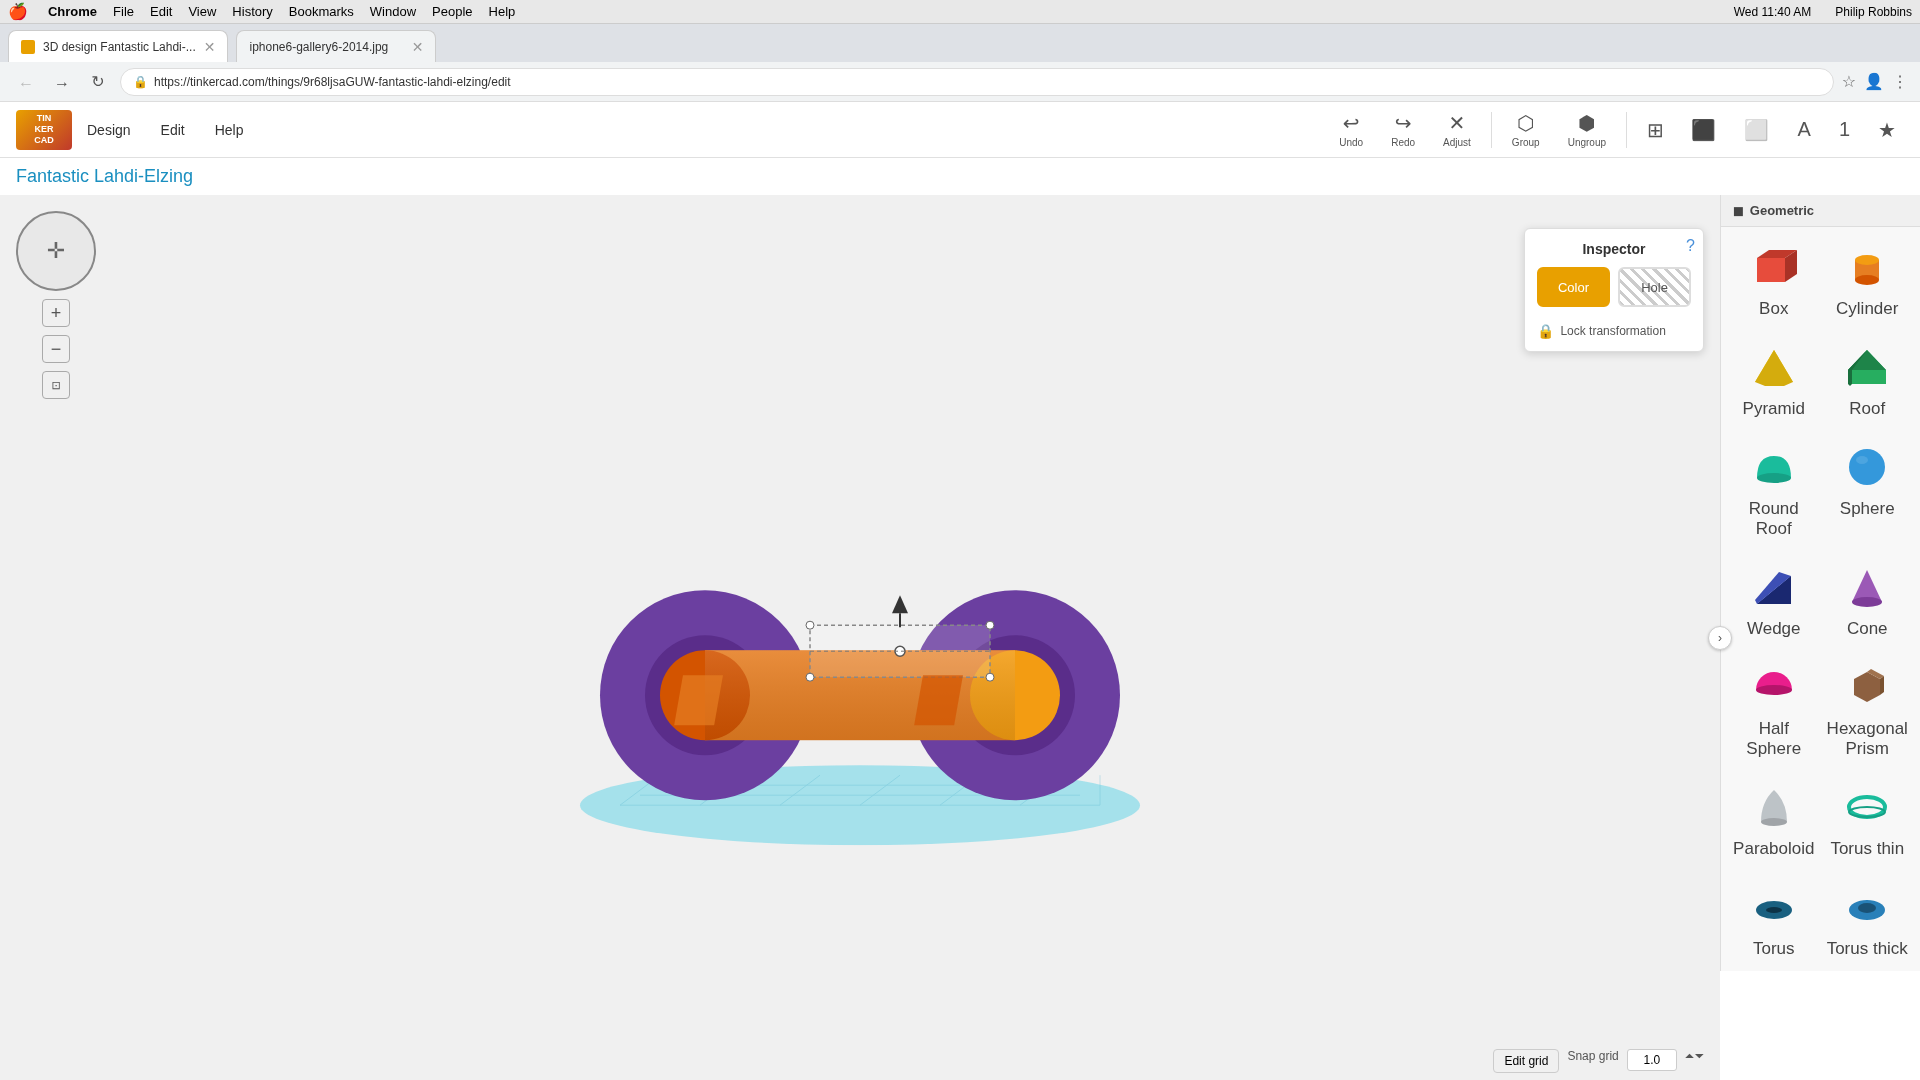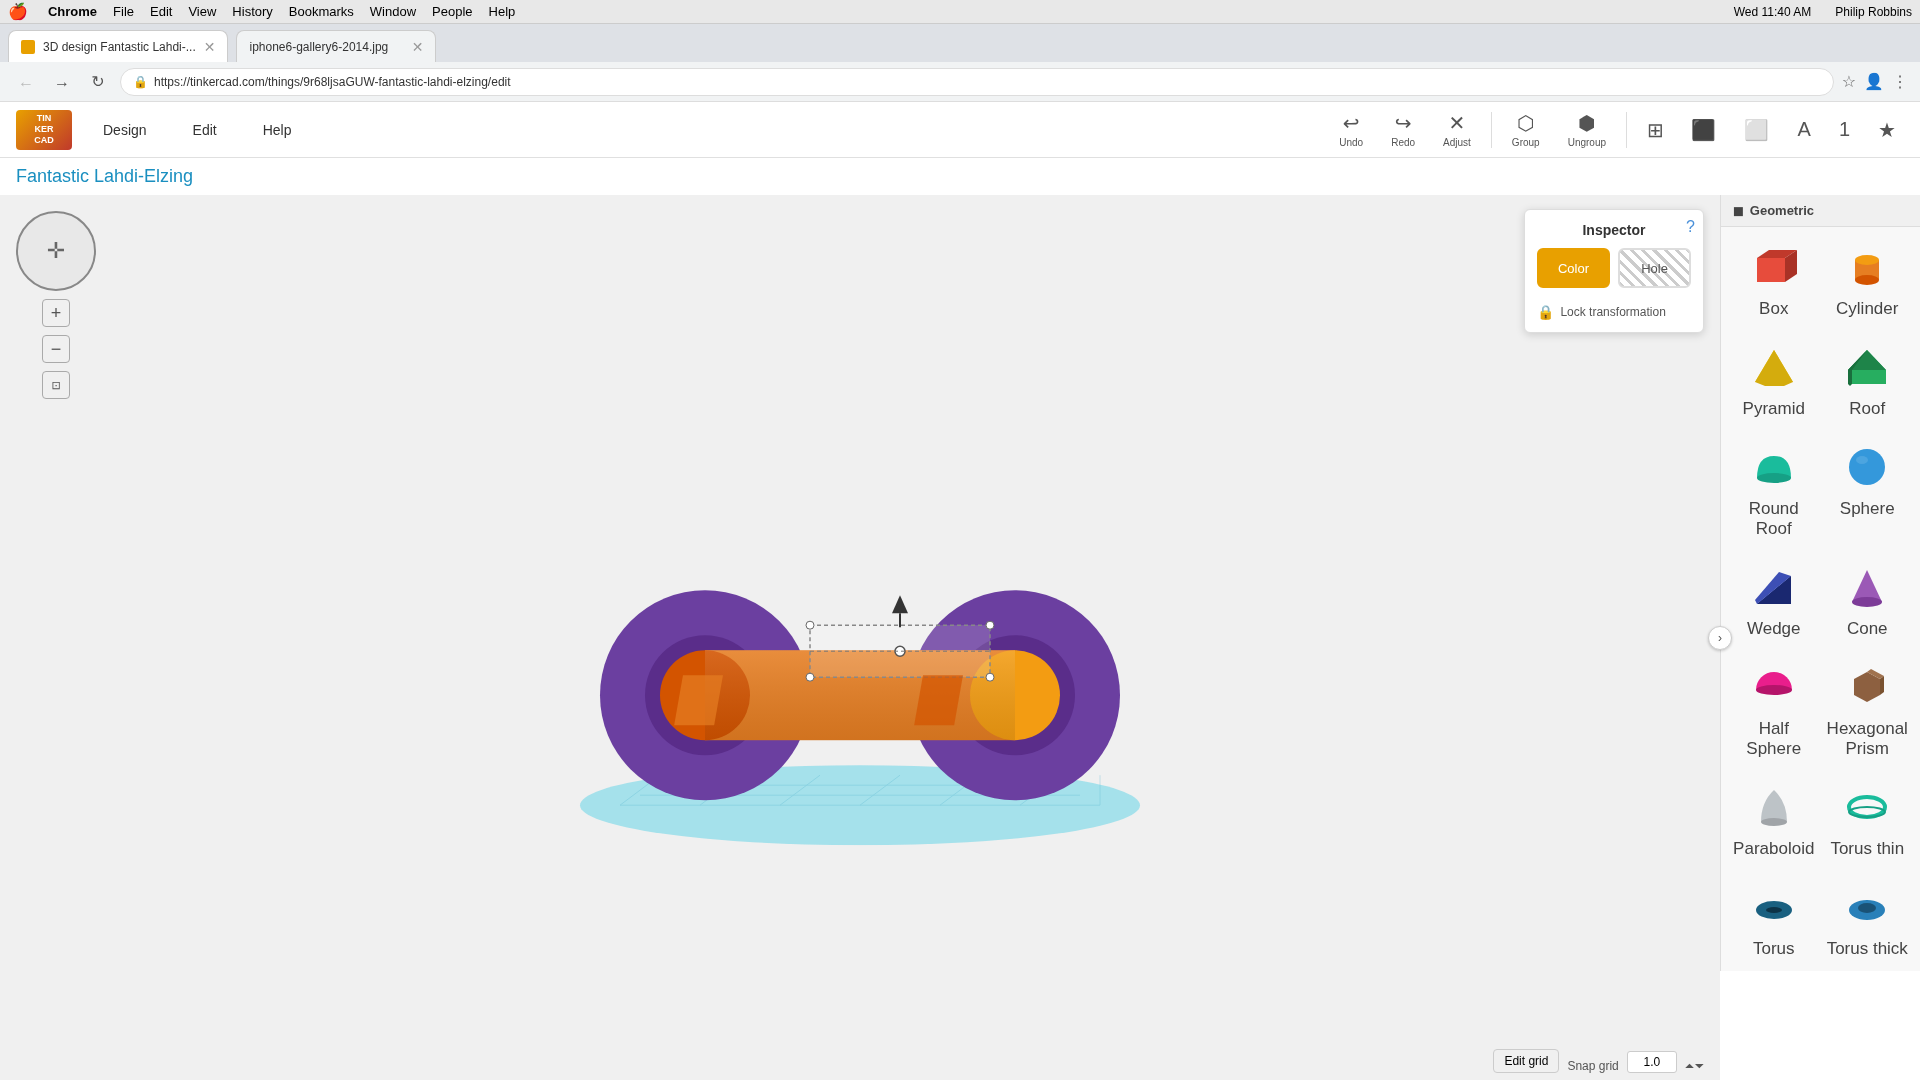--- a/index.html
+++ b/index.html
@@ -46,21 +46,21 @@
       border-radius: 14px; display: flex; align-items: center; padding: 0 12px;
       font-size: 12px; color: #444; gap: 6px;
     }
     .lock-icon { color: #5f6368; font-size: 12px; }
     .url-text { flex: 1; color: #333; }
     .address-right { display: flex; gap: 8px; align-items: center; color: #666; }
 
     
     #app-header {
       width: 100%; height: 56px; background: #fff;
-      display: flex; align-items: center; padding: 0 16px; gap: 16px;
+      display: flex; align-items: center; padding: 0 16px; 
       border-bottom: 1px solid #e0e0e0;
     }
     .tinkercad-logo {
       width: 56px; height: 40px; background: linear-gradient(135deg, #e8a000, #c0392b);
       border-radius: 4px; display: flex; align-items: center; justify-content: center;
       font-size: 10px; font-weight: bold; color: #fff; flex-shrink: 0;
       text-align: center; line-height: 1.2;
     }
     .app-menu-btn {
       padding: 6px 14px; border-radius: 4px; font-size: 14px; cursor: pointer;
@@ -112,21 +112,21 @@
     }
     .nav-zoom-btn {
       width: 28px; height: 28px; border: 1px solid #aaa; border-radius: 4px;
       display: flex; align-items: center; justify-content: center;
       background: #f0f0f0; cursor: pointer; font-size: 18px; color: #555;
     }
 
     
     #inspector-panel {
       position: absolute;
-      top: 14px; right: 16px;
+      top: 33px; right: 16px;
       width: 180px; background: #fff;
       border: 1px solid #ddd; border-radius: 6px;
       padding: 12px;
       box-shadow: 0 2px 8px rgba(0,0,0,0.15);
     }
     .inspector-title { font-size: 14px; font-weight: 600; color: #333; margin-bottom: 10px; text-align: center; }
     .inspector-buttons { display: flex; gap: 8px; margin-bottom: 16px; }
     .insp-btn {
       flex: 1; height: 40px; border-radius: 6px; border: 2px solid #ddd;
       display: flex; align-items: center; justify-content: center;
@@ -175,21 +175,21 @@
       width: 24px; height: 24px; background: #fff;
       border: 1px solid #ccc; border-radius: 50%;
       display: flex; align-items: center; justify-content: center;
       cursor: pointer; font-size: 12px; color: #555;
       box-shadow: 0 1px 3px rgba(0,0,0,0.2);
     }
 
     
     #bottom-bar {
       position: absolute; bottom: 8px; right: 16px;
-      display: flex; align-items: flex-end; gap: 8px;
+      display: flex; align-items: flex-start; gap: 8px;
       font-size: 12px; color: #555;
     }
     .edit-grid-btn {
       padding: 4px 10px; background: #f0f0f0; border: 1px solid #ccc;
       border-radius: 4px; cursor: pointer; font-size: 12px;
     }
     .snap-input {
       width: 50px; height: 22px; border: 1px solid #ccc; border-radius: 3px;
       text-align: center; font-size: 12px; padding: 8px 4px;
     }

